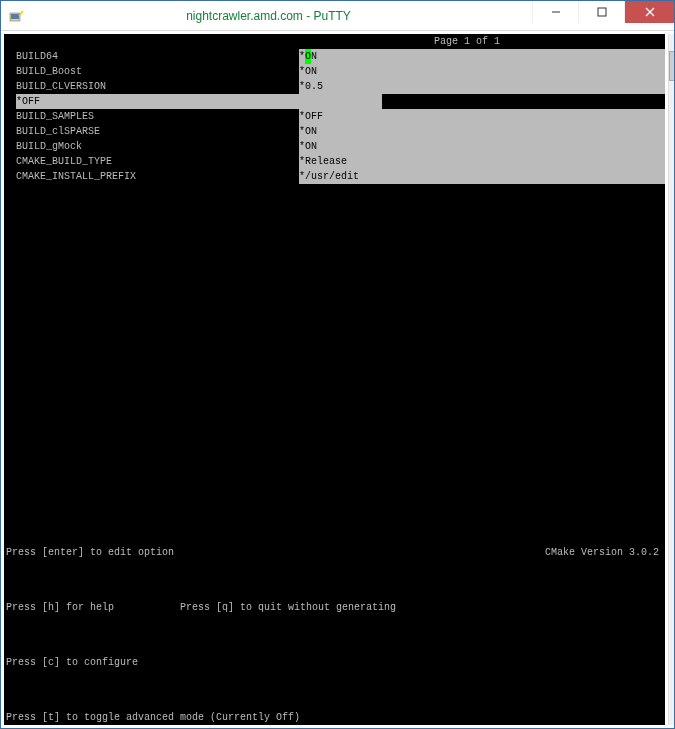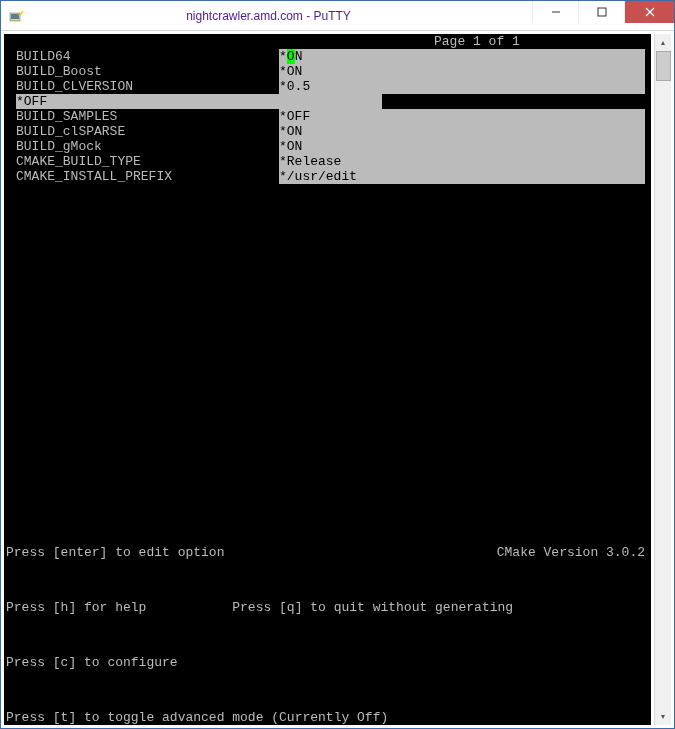--- a/index.html
+++ b/index.html
@@ -21,21 +21,21 @@
     .titlebar-icon {
       width: 16px; height: 16px;
       margin-left: 8px;
       display: inline-block;
     }
     .titlebar-icon svg { width: 16px; height: 16px; }
     .titlebar-title {
       flex: 1;
       text-align: center;
       font-size: 12px;
-      color: #4c1d95;
+      color: #15803d;
       margin-left: -20px;
     }
     .titlebar-buttons { display: flex; height: 100%; }
     .tb-btn {
       width: 46px; height: 22px;
       display: flex; align-items: center; justify-content: center;
       font-size: 12px;
       background: #fff;
       border-left: 1px solid #eee;
       color: #333;
@@ -46,21 +46,21 @@
       position: relative;
       width: 100%;
       height: calc(100% - 30px);
       background: #fff;
       display: flex;
     }
     .terminal {
       flex: 1;
       background: #000;
       font-family: "Courier New", monospace;
-      font-size: 13px;
+      font-size: 10px;
       line-height: 15px;
       color: #bbbbbb;
       padding: 0;
       display: flex;
       flex-direction: column;
       margin: 3px;
     }
     .scrollbar {
       width: 17px;
       background: #f0f0f0;
@@ -79,20 +79,21 @@
       text-align: left;
       padding-left: 430px;
       white-space: pre;
     }
     .options {
       background: #000;
     }
     .option-row {
       display: flex;
       padding-left: 12px;
+      gap: 20px;
     }
     .opt-name {
       width: 263px;
       white-space: pre;
       color: #bbbbbb;
     }
     .opt-value-cell {
       background: #bbbbbb;
       color: #000;
       width: 366px;

